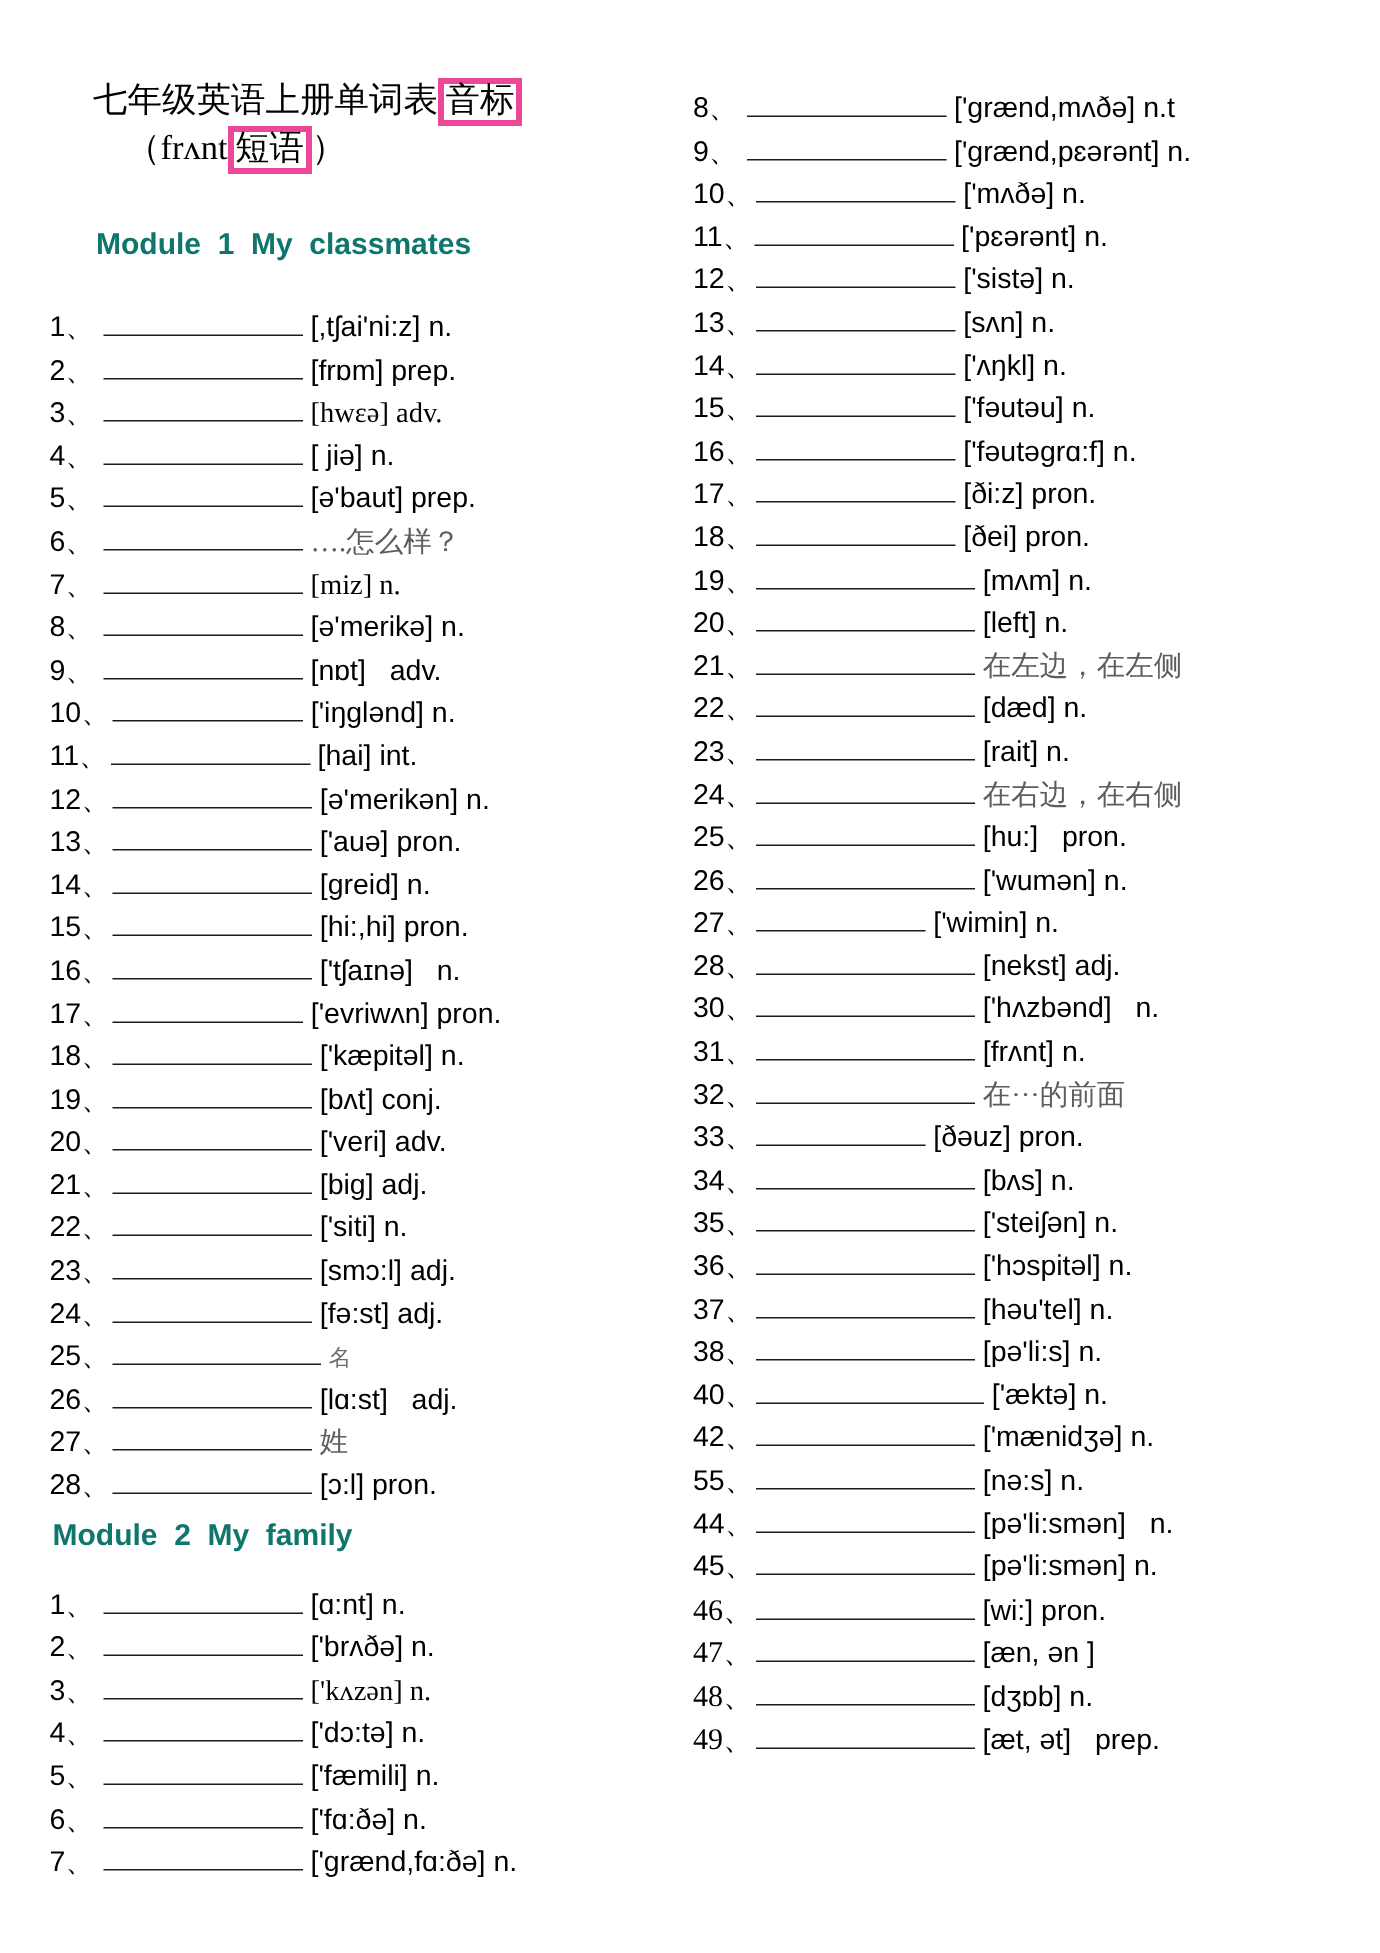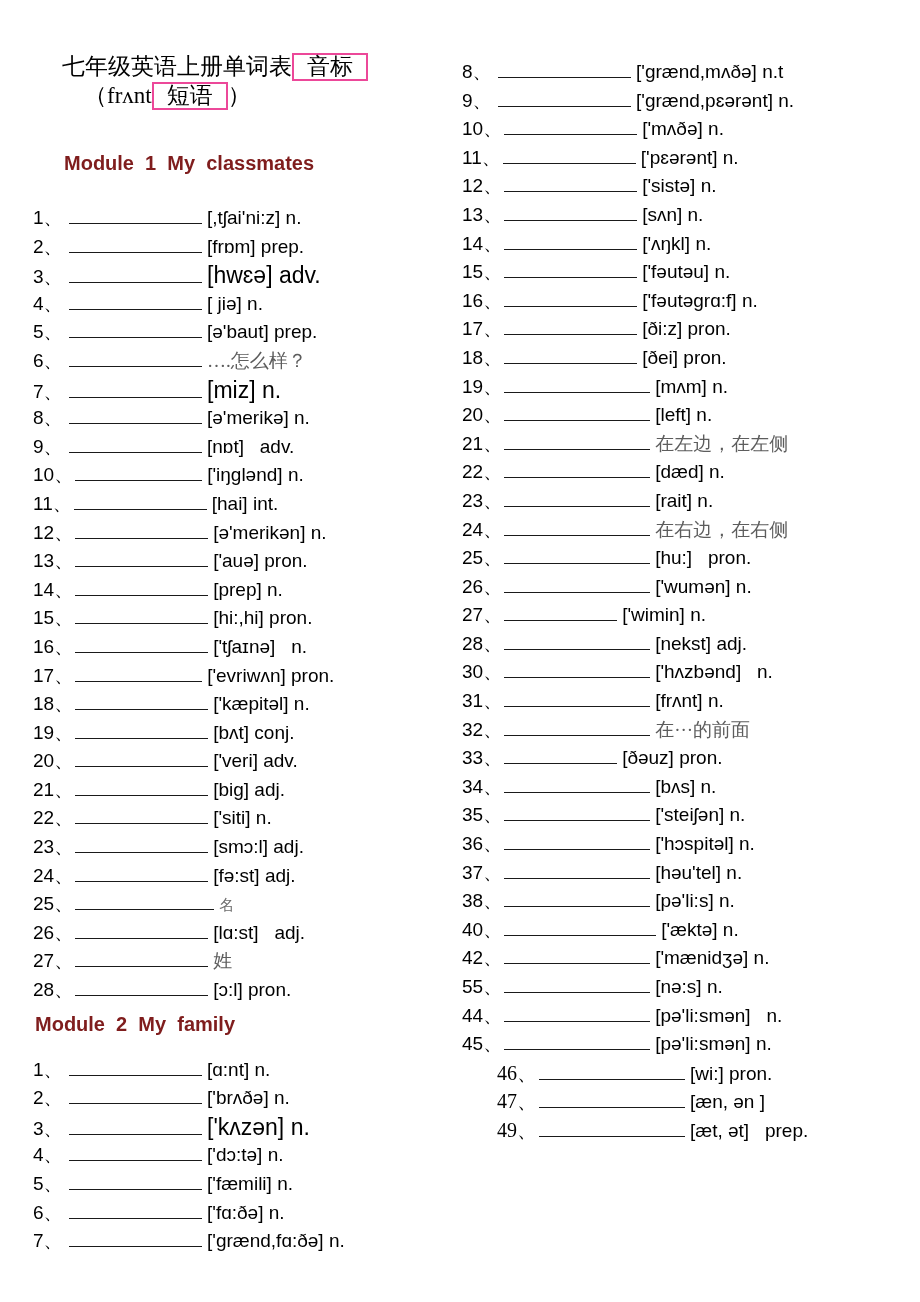--- a/index.html
+++ b/index.html
@@ -33,35 +33,36 @@
     font-size: 23px;
     line-height: 29px;
     color: #000;
     white-space: nowrap;
   }
   .title-line-2 {
     padding-left: 22px;
   }
   .boxed {
     display: inline-block;
-    border: 2px solid #ec4899;
-    padding: 0 13px;
+    border: 4px solid #ec4899;
+    padding: 0 1px;
     line-height: 24px;
     vertical-align: baseline;
+    font-family: Liberation Mono, monospace;
   }
 
   
   .module-heading {
     position: absolute;
     font-family: "Liberation Sans", sans-serif;
     font-weight: bold;
     font-size: 20px;
     letter-spacing: 0px;
     white-space: pre;
-    color: #7f1d1d;
+    color: #0f766e;
   }
   .mod1 { left: 64px; top: 152px; }
   .mod2 { left: 35px; top: 1013px; }
 
   
   .column {
     position: absolute;
     width: 420px;
   }
   #col-left  { left: 33px; top: 205px; }
@@ -79,41 +80,40 @@
   .num {
     font-family: "Liberation Sans", sans-serif;
     font-size: 19px;
     color: #000;
     flex: 0 0 auto;
     min-width: 34px;
   }
   .num.serif {
     font-family: "Liberation Serif", serif;
     font-size: 20px;
-    margin-left: 35px;
   }
 
   .blank {
     flex: 0 0 auto;
     border-bottom: 1.6px solid #1a1a1a;
     height: 17px;
     margin-right: 5px;
     margin-left: 2px;
   }
 
   .phon {
     font-family: "Liberation Sans", sans-serif;
     font-size: 19px;
     color: #000;
     flex: 0 0 auto;
     white-space: pre;
   }
   .phon.serif {
-    font-family: Liberation Sans, sans-serif;
-    font-size: 23px;
+    font-family: Liberation Serif, serif;
+    font-size: 19px;
   }
   .phon.cn {
     font-family: "Liberation Serif", serif;
     font-size: 19px;
     color: #5d5d5d;
   }
   .phon.cn-small {
     font-family: "Liberation Serif", serif;
     font-size: 15px;
     color: #6b6b6b;
@@ -194,21 +194,21 @@
         <span class="phon">[ə'merikən] n.</span>
       </div>
       <div class="entry">
         <span class="num">13、</span>
         <span class="blank" style="width: 133px;"></span>
         <span class="phon">['auə] pron.</span>
       </div>
       <div class="entry">
         <span class="num">14、</span>
         <span class="blank" style="width: 133px;"></span>
-        <span class="phon">[prep] n.</span>
+        <span class="phon">[greid] n.</span>
       </div>
       <div class="entry">
         <span class="num">15、</span>
         <span class="blank" style="width: 133px;"></span>
         <span class="phon">[hi:,hi] pron.</span>
       </div>
       <div class="entry">
         <span class="num">16、</span>
         <span class="blank" style="width: 133px;"></span>
         <span class="phon">['tʃaɪnə]   n.</span>
@@ -491,19 +491,24 @@
         <span class="num serif">46、</span>
         <span class="blank" style="width: 146px;"></span>
         <span class="phon">[wi:] pron.</span>
       </div>
       <div class="entry">
         <span class="num serif">47、</span>
         <span class="blank" style="width: 146px;"></span>
         <span class="phon">[æn, ən ]</span>
       </div>
       <div class="entry">
+        <span class="num serif">48、</span>
+        <span class="blank" style="width: 146px;"></span>
+        <span class="phon">[dʒɒb] n.</span>
+      </div>
+      <div class="entry">
         <span class="num serif">49、</span>
         <span class="blank" style="width: 146px;"></span>
         <span class="phon">[æt, ət]   prep.</span>
       </div>
     </div>
 
 </div>
 
 </body></html>

